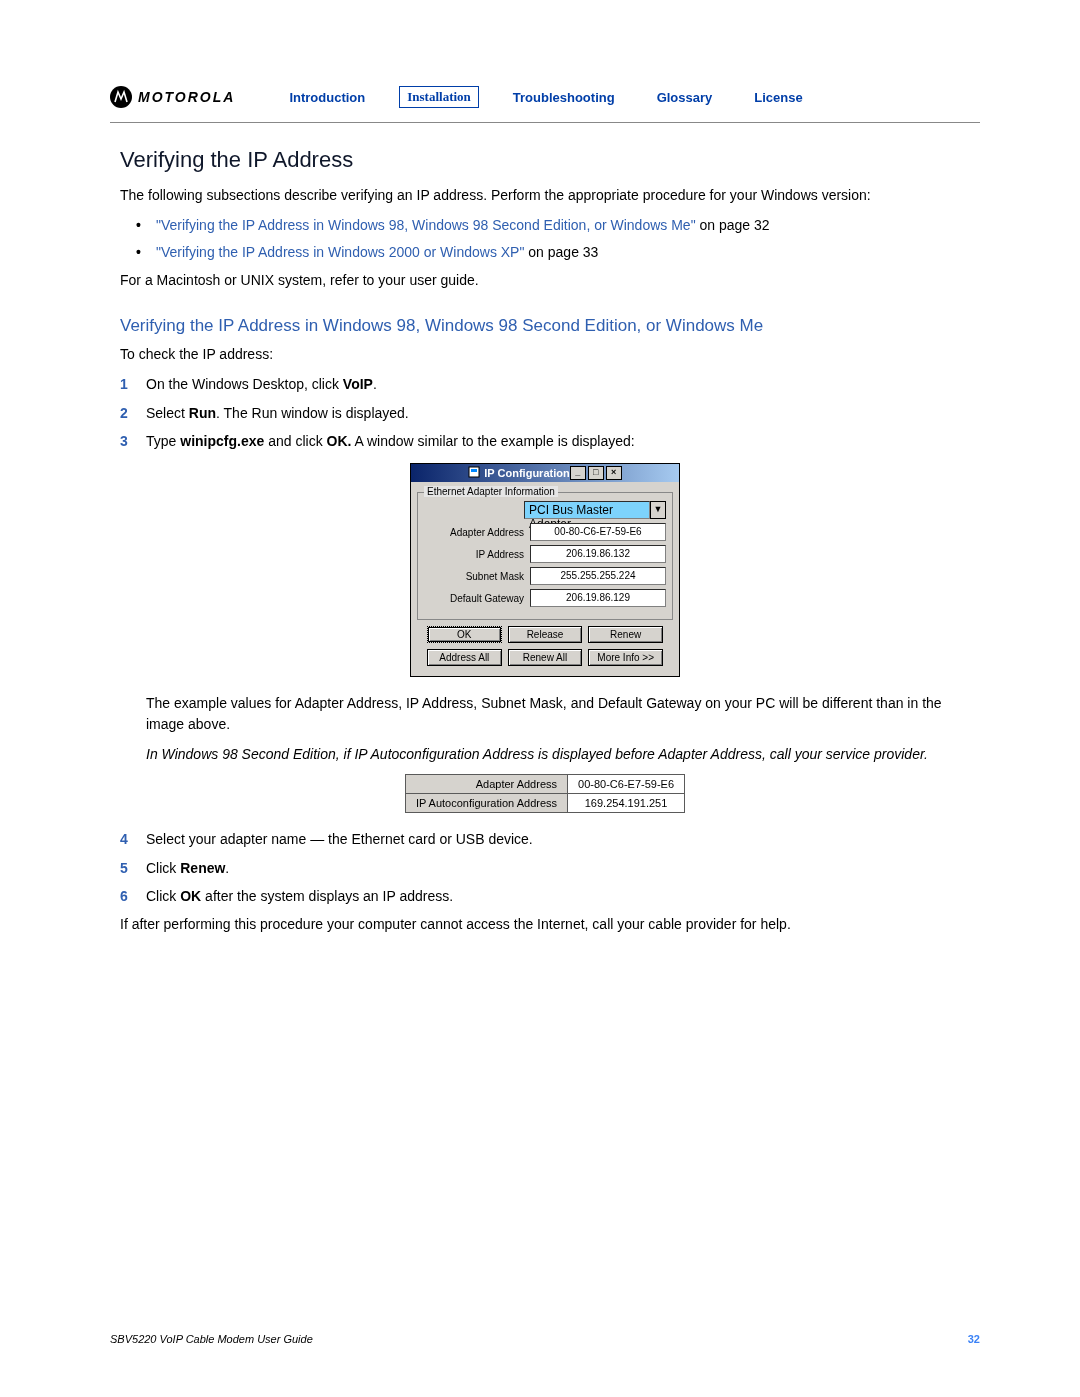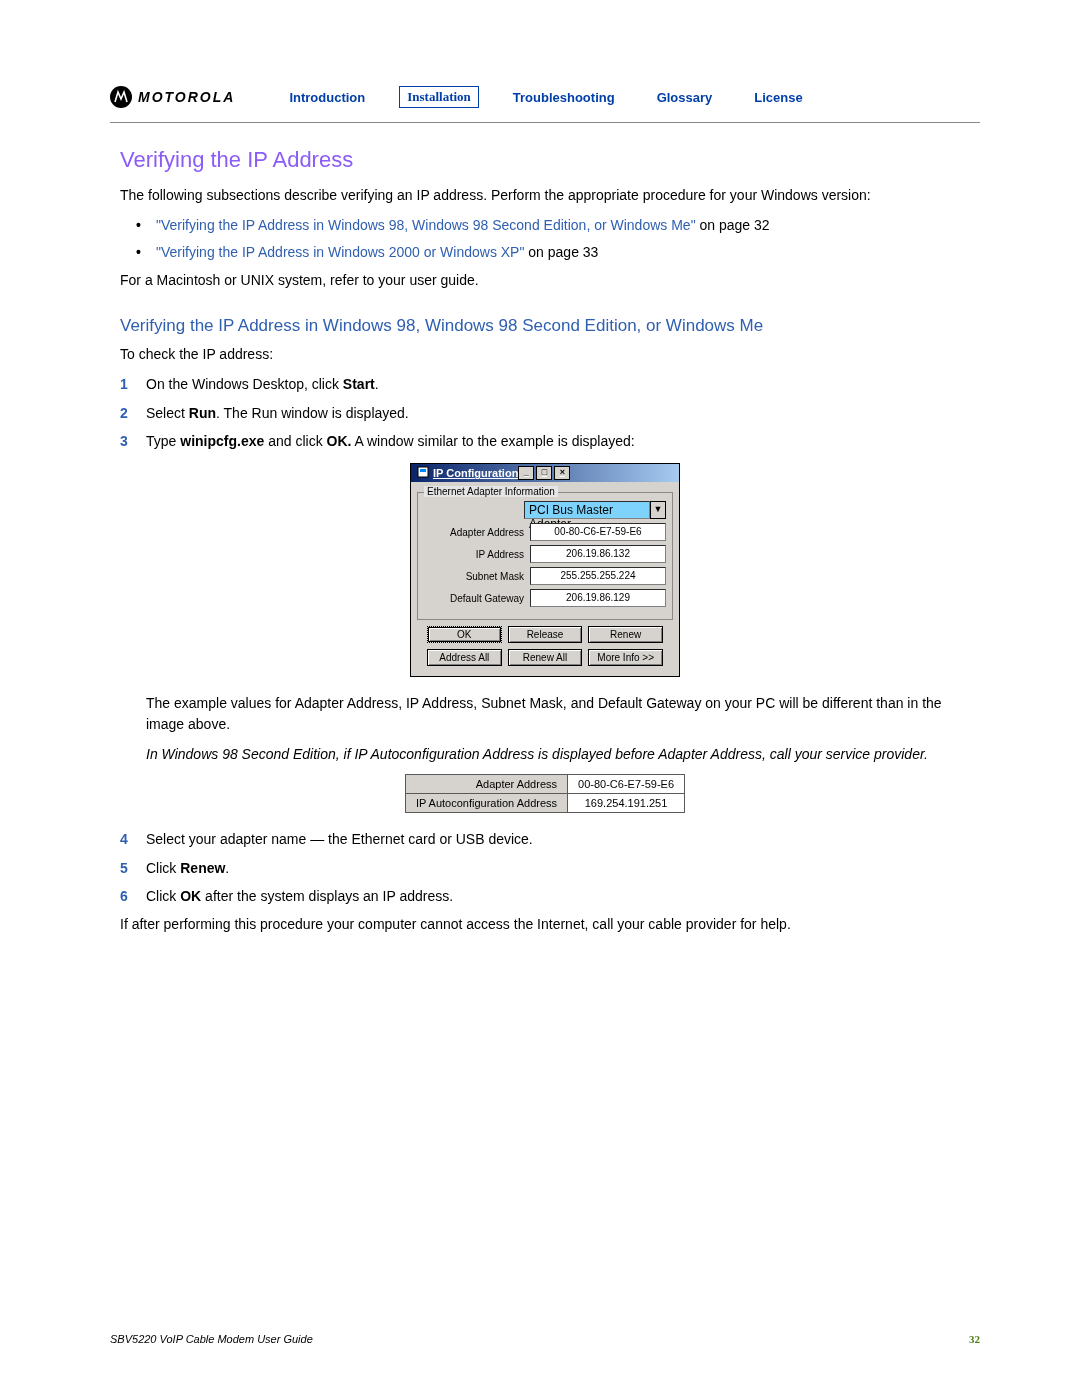--- a/index.html
+++ b/index.html
@@ -60,21 +60,21 @@
     padding: 3px 8px;
   }
   .nav a.active {
     border: 1px solid #003ea8;
     padding: 2px 7px;
     font-family: Liberation Serif, serif;
   }
   h1.heading {
     font-size: 22px;
     font-weight: normal;
-    color: #8b5cf6;
+    color: #0f172a;
     margin: 18px 0 12px 10px;
   }
   h2.subheading {
     font-size: 17px;
     font-weight: normal;
     color: #2f5fb0;
     margin: 26px 0 8px 10px;
   }
   .body-text {
     margin: 6px 0 10px 10px;
@@ -138,22 +138,21 @@
     font-size: 11px;
     font-family: "MS Sans Serif", Tahoma, Arial, sans-serif;
   }
   .ipcfg-title {
     background: linear-gradient(to right, #0a246a, #a6caf0);
     color: #fff;
     font-weight: bold;
     padding: 2px 6px;
     display: flex;
     align-items: center;
-    justify-content: flex-start;
-    text-decoration: underline;
+    justify-content: center;
   }
   .ipcfg-title-left { display: flex; align-items: center; gap: 4px; }
   .win-btn-group { display: flex; gap: 2px; }
   .win-btn {
     width: 14px; height: 12px;
     background: #d6d3ce;
     border: 1px solid #000;
     font-size: 9px;
     line-height: 10px;
     text-align: center;
@@ -256,21 +255,21 @@
   .footer {
     position: absolute;
     bottom: 52px;
     left: 110px;
     right: 100px;
     display: flex;
     justify-content: space-between;
     font-size: 11px;
   }
   .footer .ftitle { font-style: italic; }
-  .footer .pnum { color: #4d7c0f; font-weight: bold; font-family: Liberation Serif, serif; }
+  .footer .pnum { color: #3b82f6; font-weight: bold; }
 </style>
 </head>
 <body>
 
 <div class="page">
 
   <div class="topbar">
     <div class="logo">
       <span class="logo-m">
         <svg width="16" height="16" viewBox="0 0 16 16">
@@ -302,21 +301,21 @@
   </ul>
 
   <p class="body-text">For a Macintosh or UNIX system, refer to your user guide.</p>
 
   <h2 class="subheading">Verifying the IP Address in Windows 98, Windows 98 Second Edition, or Windows Me</h2>
 
   <p class="body-text">To check the IP address:</p>
 
   <ol class="steps">
     <li>
-      <span>On the Windows Desktop, click </span><b>Start</b><span>.</span>
+      <span>On the Windows Desktop, click </span><b>VoIP</b><span>.</span>
     </li>
     <li>
       <span>Select </span><b>Run</b><span>. The Run window is displayed.</span>
     </li>
     <li>
       <span>Type </span><b>winipcfg.exe</b><span> and click </span><b>OK.</b><span> A window similar to the example is displayed:</span>
     </li>
   </ol>
 
   <div class="ipcfg">

